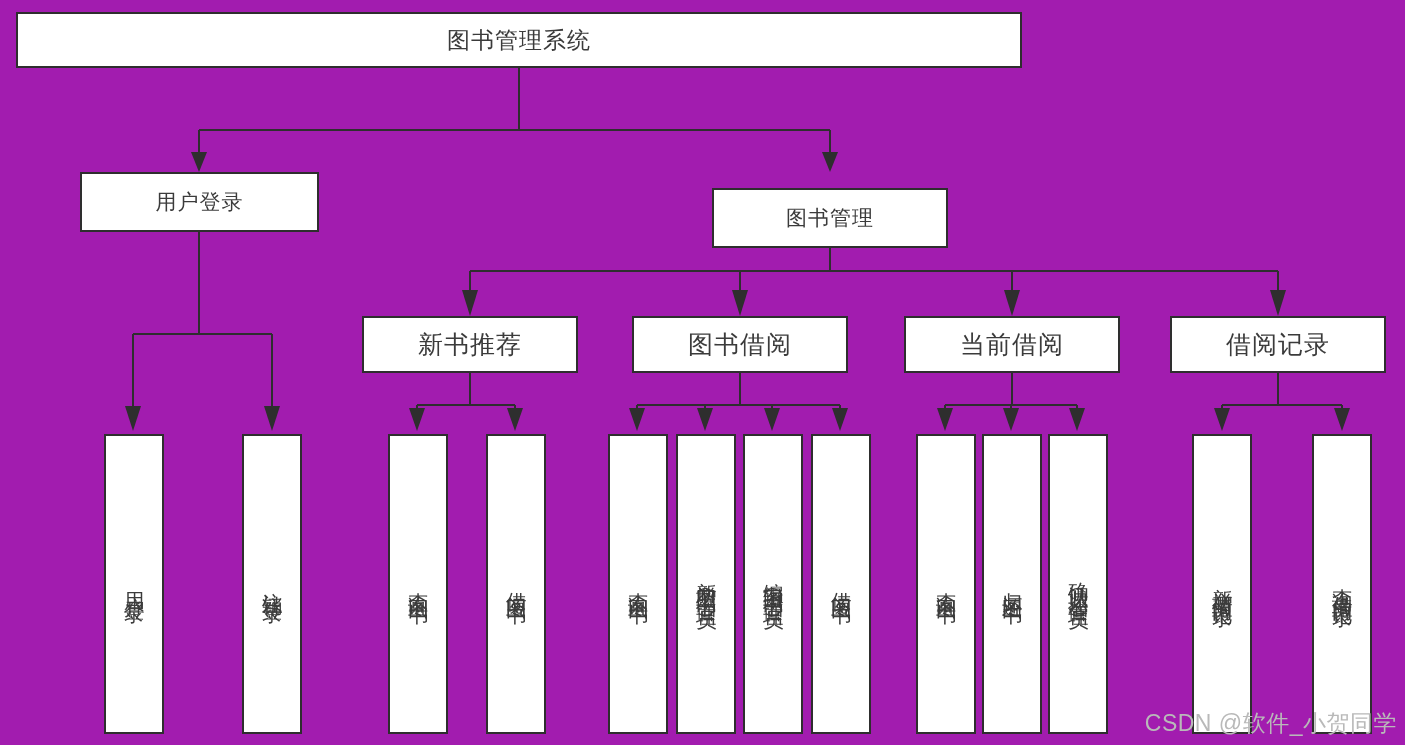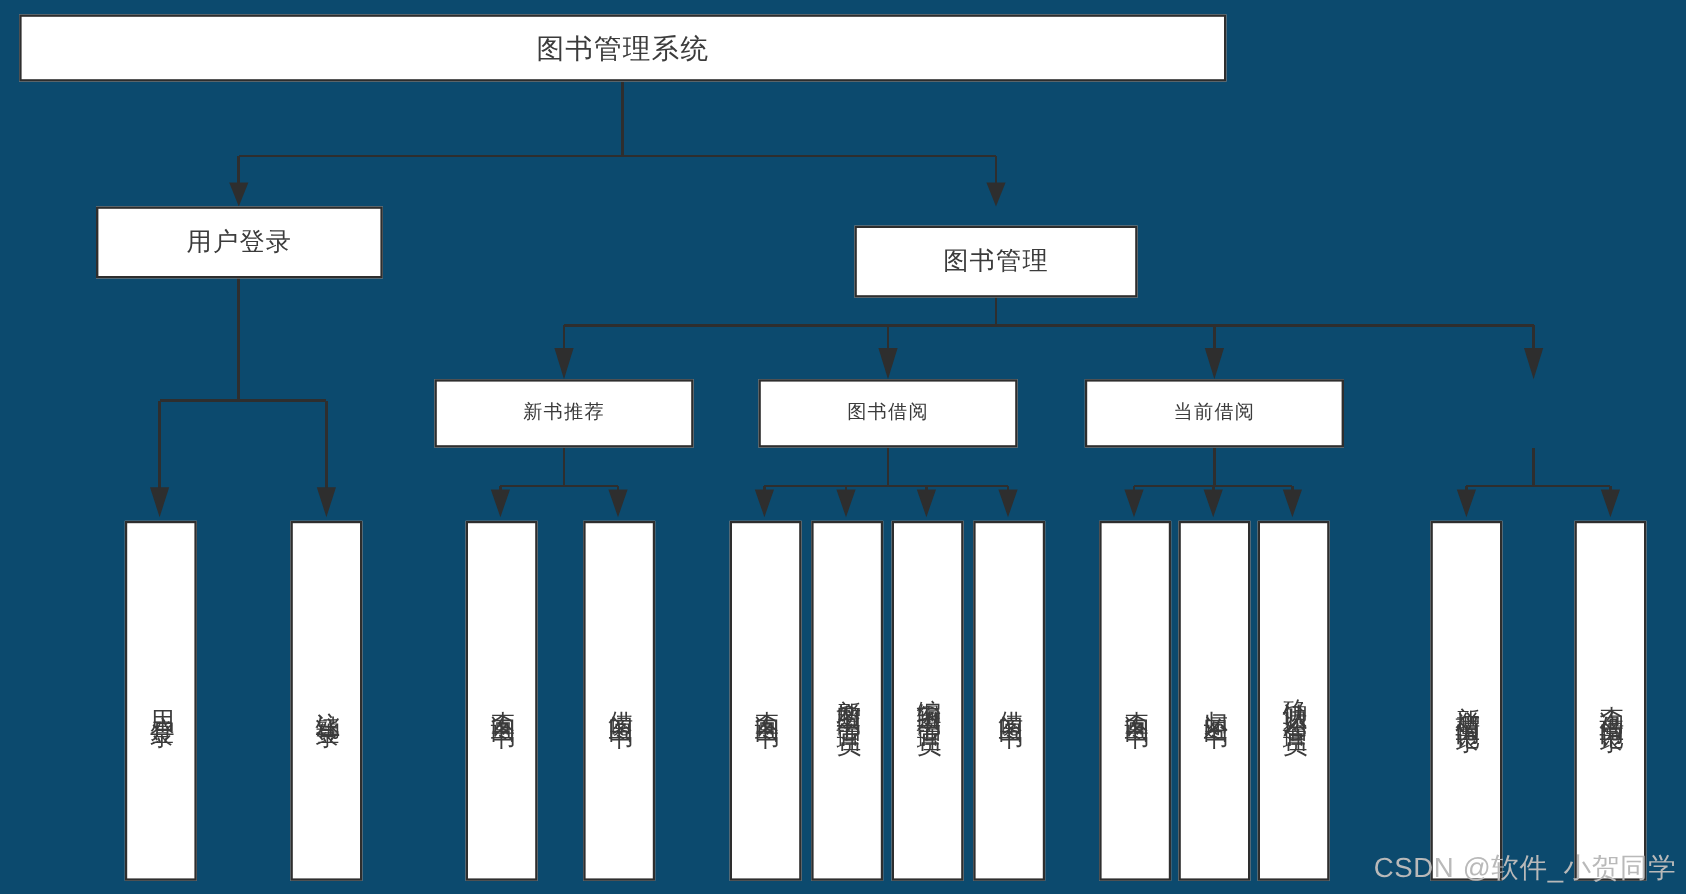--- a/index.html
+++ b/index.html
@@ -8,21 +8,21 @@
     padding: 0;
     background: #ffffff;
   }
   body {
     font-family: "Liberation Sans", "DejaVu Sans", sans-serif;
   }
   #canvas {
     position: relative;
     width: 1405px;
     height: 745px;
-    background: #0c4a6e;
+    background: #a21caf;
     overflow: hidden;
   }
   
   #wires {
     position: absolute;
     left: 0;
     top: 0;
     width: 1405px;
     height: 747px;
     pointer-events: none;
@@ -52,21 +52,21 @@
   }
   .node-root {
     font-size: 23px;
     letter-spacing: 1px;
   }
   .node-l2 {
     font-size: 21px;
     letter-spacing: 1px;
   }
   .node-l3 {
-    font-size: 16px;
+    font-size: 25px;
     letter-spacing: 1px;
   }
   
   .node-leaf {
     font-size: 20.5px;
     padding: 0;
   }
   .vtext {
     writing-mode: vertical-rl;
     text-orientation: upright;
@@ -173,20 +173,23 @@
   </div>
 
   <div class="node node-l3" style="left:632px; top:316px; width:216px; height:57px;">
     <span>图书借阅</span>
   </div>
 
   <div class="node node-l3" style="left:904px; top:316px; width:216px; height:57px;">
     <span>当前借阅</span>
   </div>
 
+  <div class="node node-l3" style="left:1170px; top:316px; width:216px; height:57px;">
+    <span>借阅记录</span>
+  </div>
 
   <div class="node node-leaf" style="left:104px; top:434px; width:60px; height:300px;">
     <span class="vtext">用户登录</span>
   </div>
   <div class="node node-leaf" style="left:242px; top:434px; width:60px; height:300px;">
     <span class="vtext">注销登录</span>
   </div>
 
   <div class="node node-leaf" style="left:388px; top:434px; width:60px; height:300px;">
     <span class="vtext">查询图书</span>

